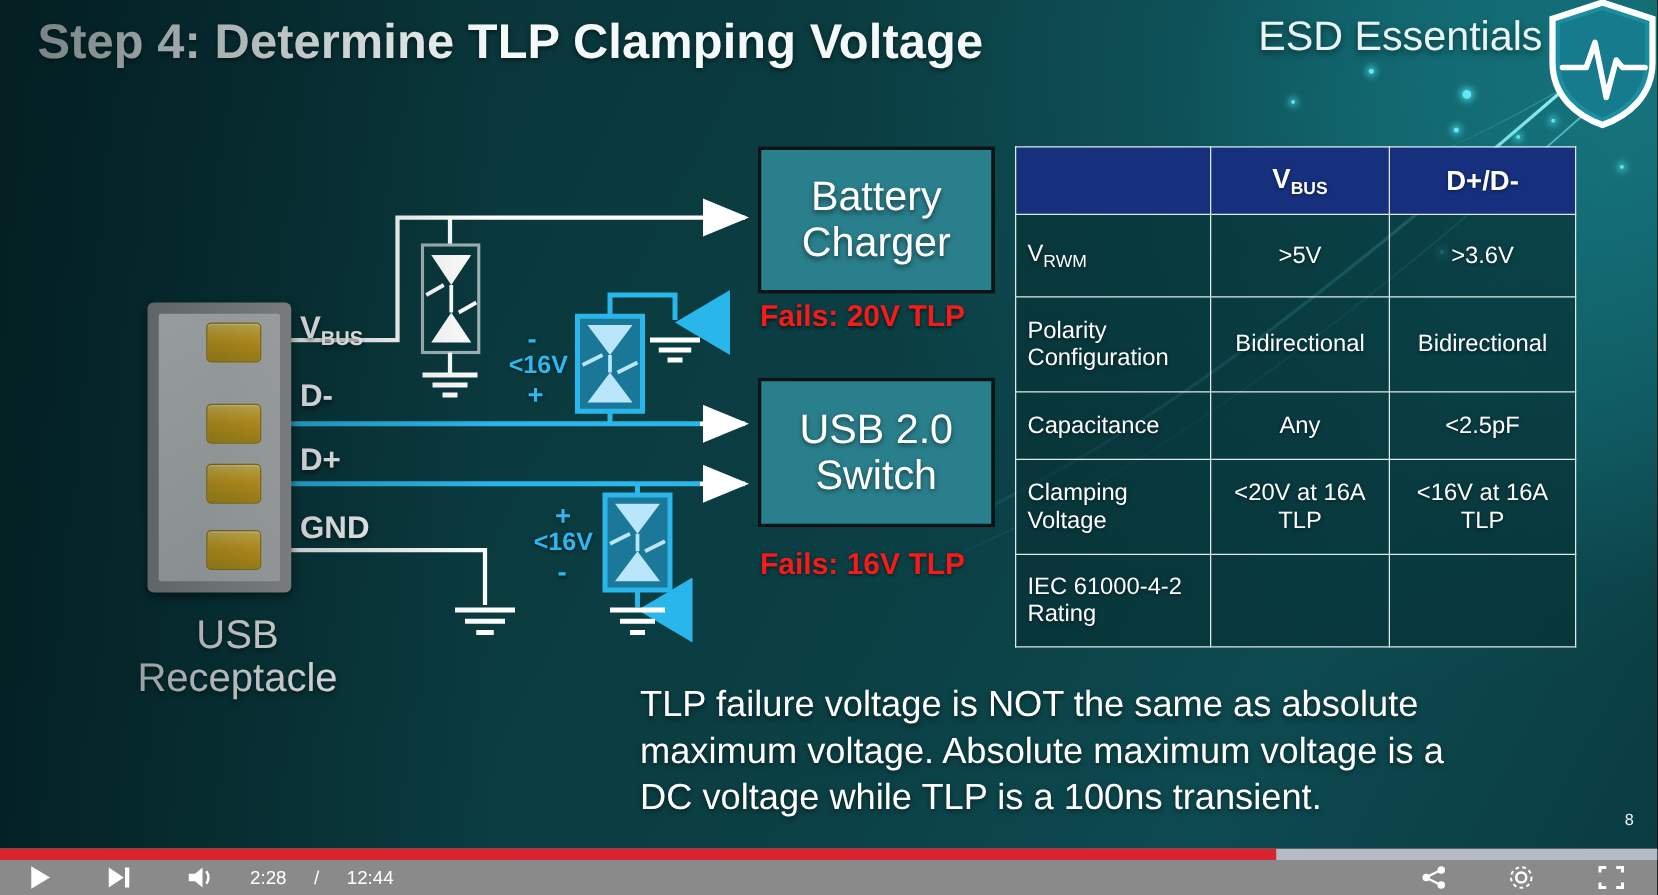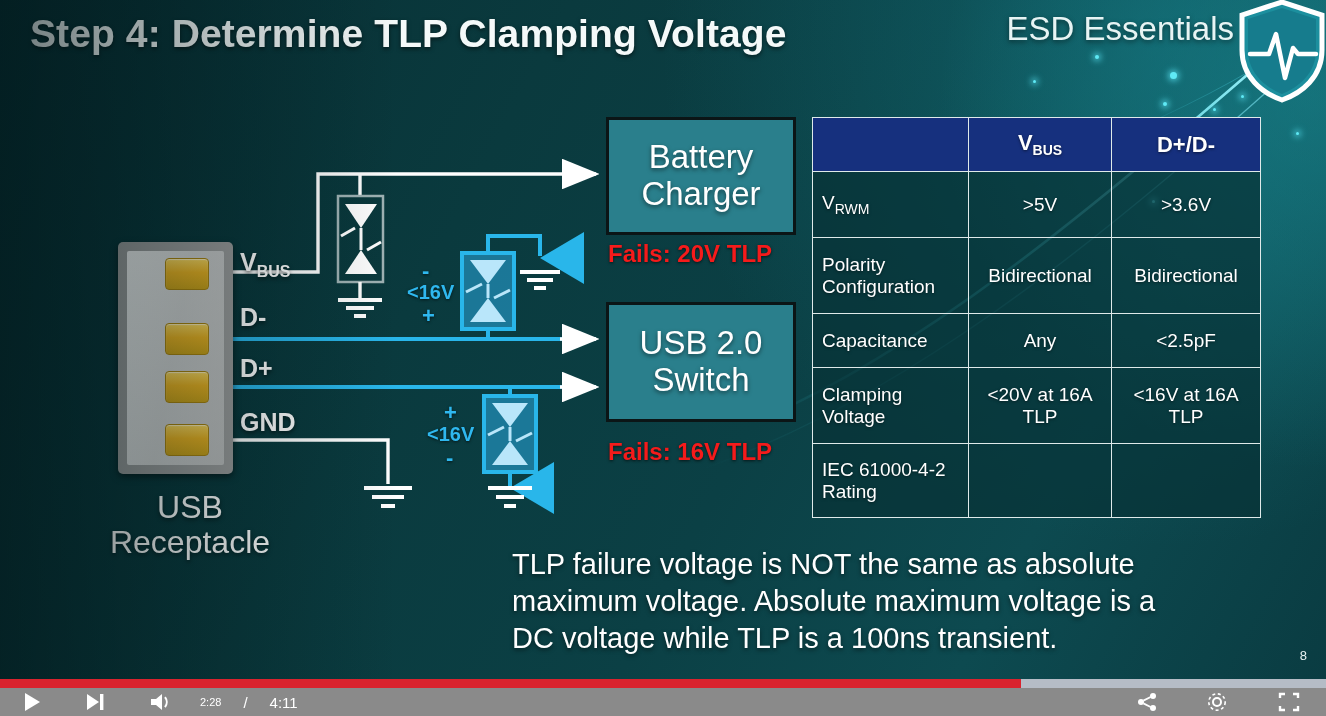--- a/index.html
+++ b/index.html
@@ -173,21 +173,21 @@
   }
   #progressPlayed { position:absolute; left:0; top:0; height:9px; background:#d9232e; }
   #ctrlRow {
     position:absolute; left:0; top:9px; width:1326px; height:28px;
     display:flex; align-items:center;
   }
   .ctrl {
     color:#ffffff; display:flex; align-items:center; justify-content:center;
     height:28px; flex:0 0 auto;
   }
-  #timeTxt { color:#ffffff; font-size:11px; white-space:nowrap; }
+  #timeTxt { color:#ffffff; font-size:15px; white-space:nowrap; }
   .spacer { flex:1 1 auto; }
 </style>
 </head>
 <body>
 
 <div id="stage">
 
   <div id="slide">
 
     <svg class="swoosh" width="1326" height="679" viewBox="0 0 1326 679" style="left:0;top:0;">
@@ -407,21 +407,21 @@
       </div>
       <div class="ctrl" style="width:70px;">
         <svg width="24" height="22" viewBox="0 0 24 22">
           <polygon points="2,8 7,8 13,3 13,19 7,14 2,14" fill="#ffffff"></polygon>
           <path d="M16 6 A8 8 0 0 1 16 16" stroke="#ffffff" stroke-width="2" fill="none"></path>
         </svg>
       </div>
       <div class="ctrl" style="padding-left:4px;">
         <span id="timeTxt">2:28</span>
         <span id="timeTxt" style="color:#fff;font-size:15px;margin:0 22px;">/</span>
-        <span style="color:#fff;font-size:15px;">4:11</span>
+        <span style="color:#fff;font-size:15px;">12:44</span>
       </div>
       <div class="spacer"></div>
       <div class="ctrl" style="width:70px;">
         <svg width="24" height="22" viewBox="0 0 24 22">
           <circle cx="18" cy="5" r="3" fill="#ffffff"></circle>
             <circle cx="6" cy="11" r="3" fill="#ffffff"></circle>
             <circle cx="18" cy="17" r="3" fill="#ffffff"></circle>
           <line x1="8.4" y1="9.6" x2="15.6" y2="6" stroke="#ffffff" stroke-width="1.8"></line>
           <line x1="8.4" y1="12.4" x2="15.6" y2="16" stroke="#ffffff" stroke-width="1.8"></line>
         </svg>

